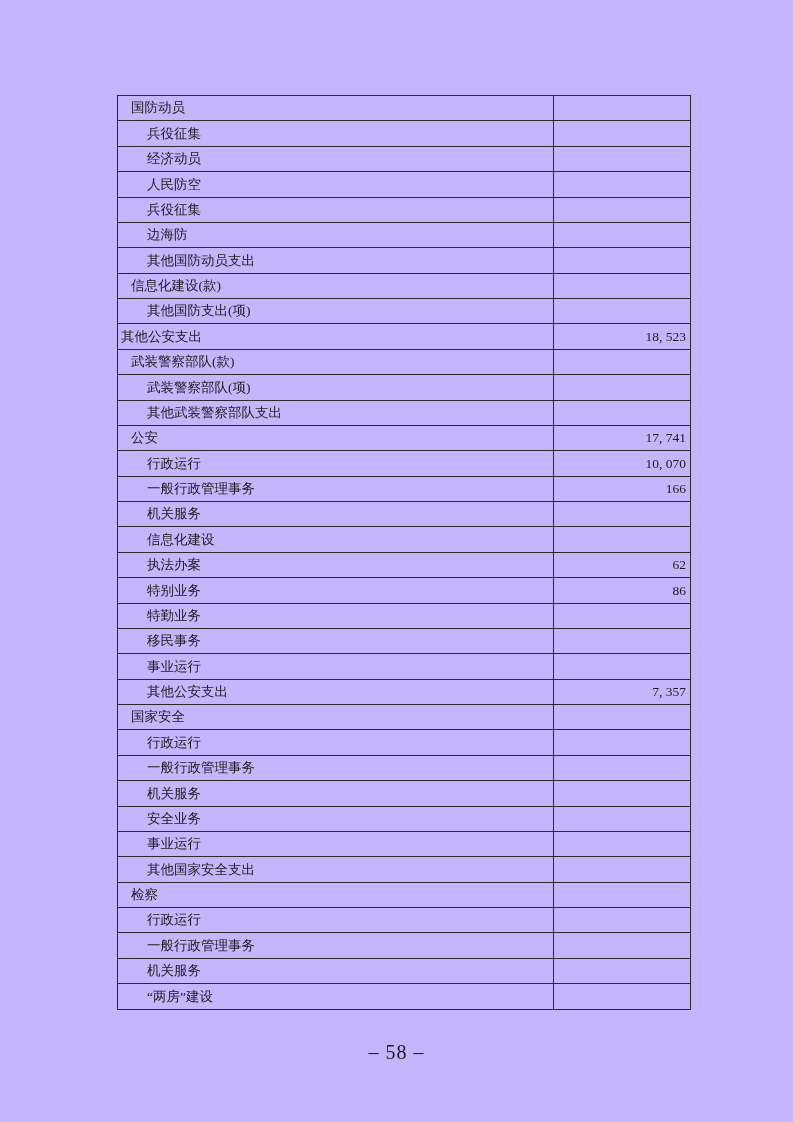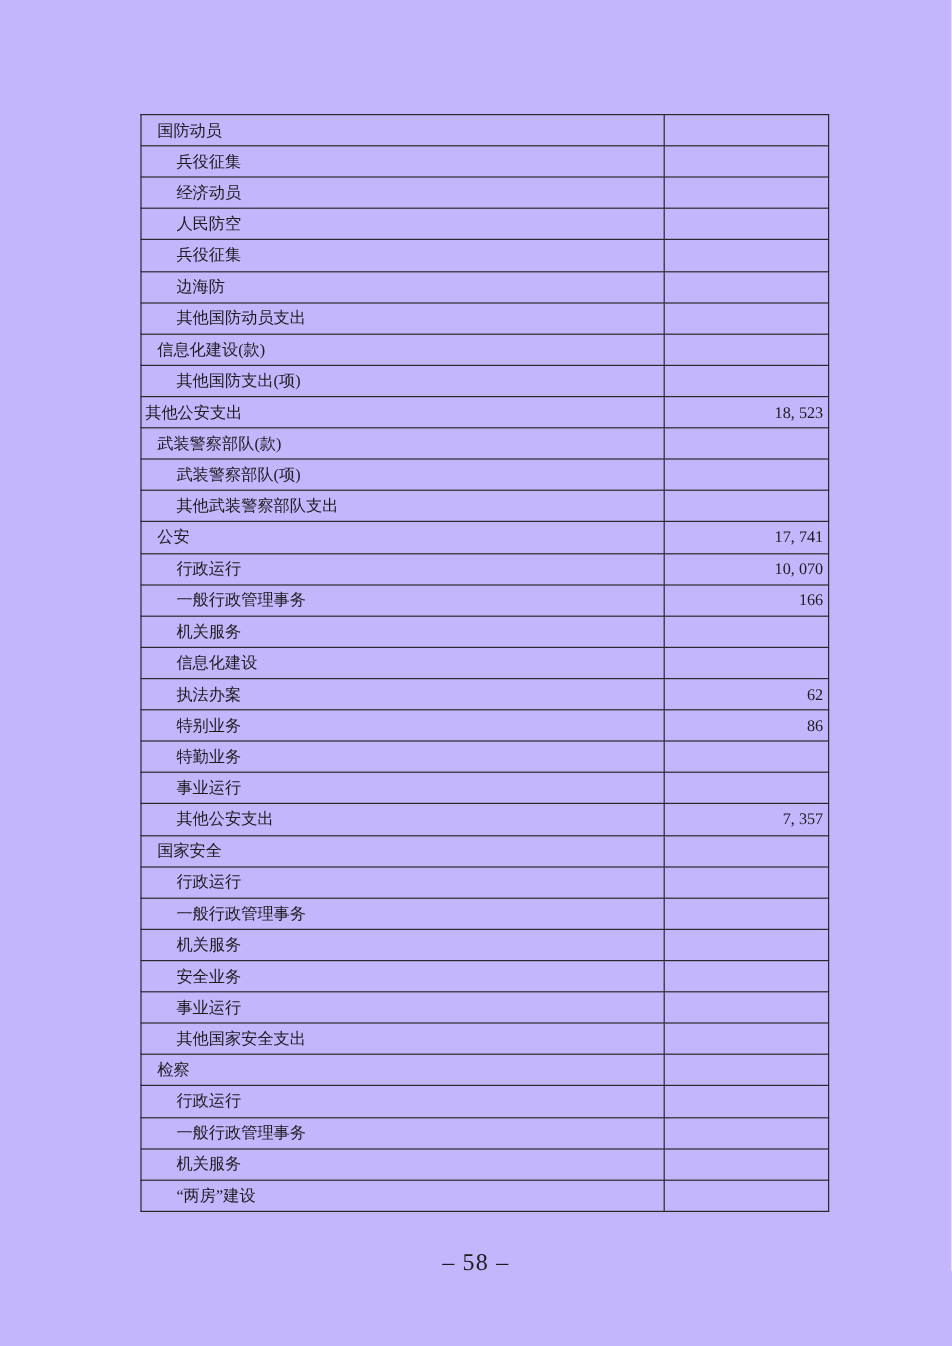--- a/index.html
+++ b/index.html
@@ -143,20 +143,24 @@
         </tr>
         <tr>
           <td class="label-cell indent-2">特别业务</td>
           <td class="value-cell">86</td>
         </tr>
         <tr>
           <td class="label-cell indent-2">特勤业务</td>
           <td class="value-cell"></td>
         </tr>
         <tr>
+          <td class="label-cell indent-2">移民事务</td>
+          <td class="value-cell"></td>
+        </tr>
+        <tr>
           <td class="label-cell indent-2">事业运行</td>
           <td class="value-cell"></td>
         </tr>
         <tr>
           <td class="label-cell indent-2">其他公安支出</td>
           <td class="value-cell">7, 357</td>
         </tr>
         <tr>
           <td class="label-cell indent-1">国家安全</td>
           <td class="value-cell"></td>

